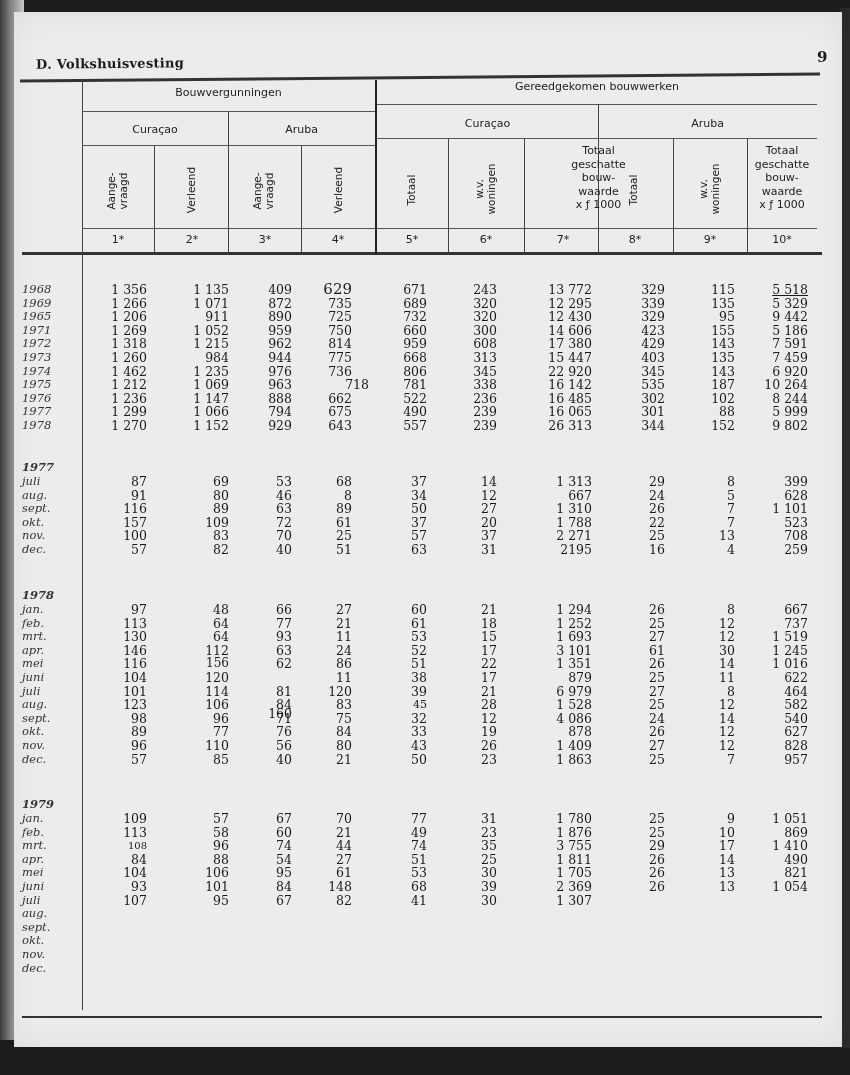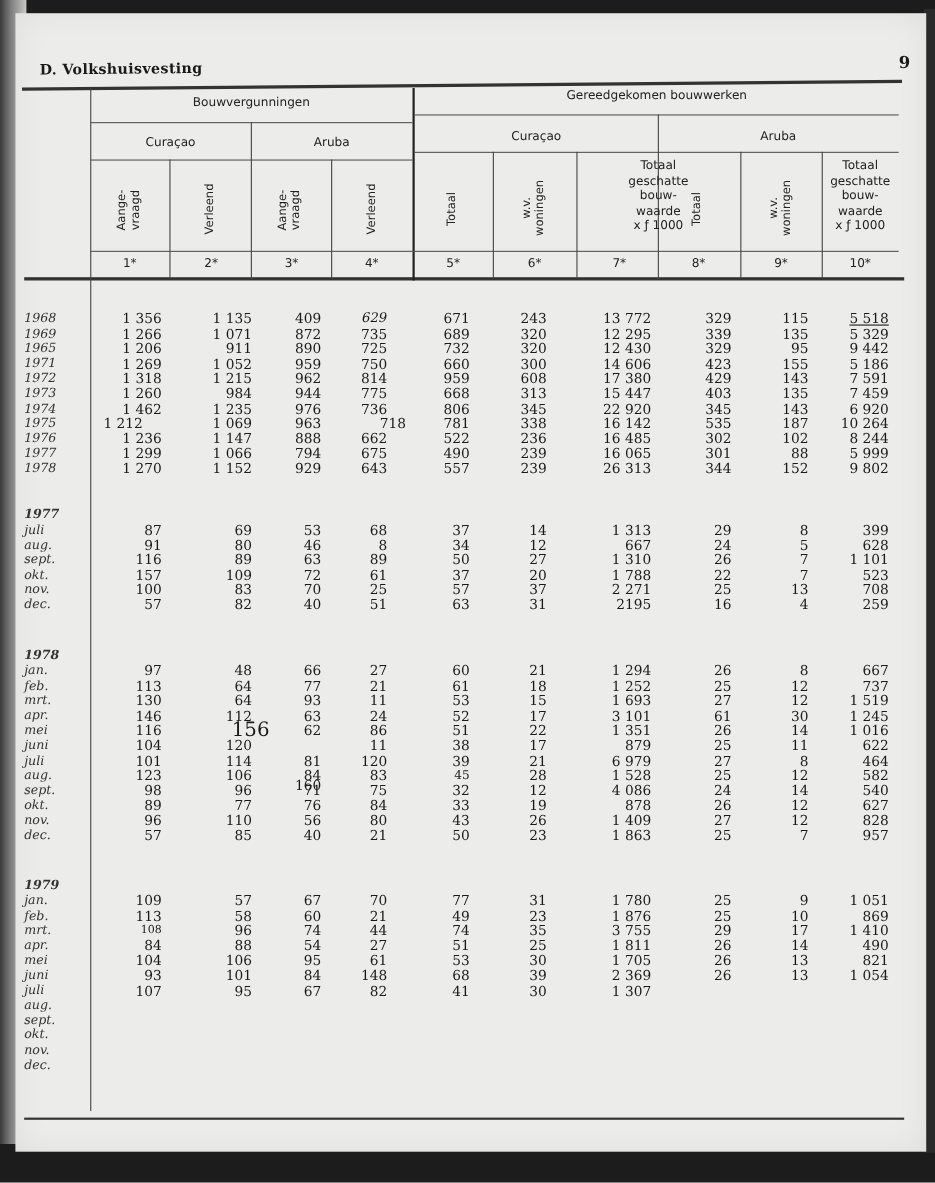--- a/index.html
+++ b/index.html
@@ -91,21 +91,21 @@
 <div class="colnum" style="left:533px;top:233px;">7*</div>
 <div class="colnum" style="left:605px;top:233px;">8*</div>
 <div class="colnum" style="left:680px;top:233px;">9*</div>
 <div class="colnum" style="left:752px;top:233px;">10*</div>
 
 <div id="tables">
     <div class="stub" style="top: 283px;">1968</div>
     <div class="cell" style="position: absolute; top: 283px; left: 77px; width: 70px; font-size: 12.5px; line-height: 13.6px;">1 356</div>
     <div class="cell" style="position: absolute; top: 283px; left: 159px; width: 70px; font-size: 12.5px; line-height: 13.6px;">1 135</div>
     <div class="cell" style="position: absolute; top: 283px; left: 222px; width: 70px; font-size: 12.5px; line-height: 13.6px;">409</div>
-    <div class="cell" style="position: absolute; top: 283px; left: 282px; width: 70px; font-size: 12px; line-height: 13.6px; font-style: italic;">629</div>
+    <div class="cell" style="position: absolute; top: 283px; left: 282px; width: 70px; font-size: 15px; line-height: 13.6px;">629</div>
     <div class="cell" style="position: absolute; top: 283px; left: 357px; width: 70px; font-size: 12.5px; line-height: 13.6px;">671</div>
     <div class="cell" style="position: absolute; top: 283px; left: 427px; width: 70px; font-size: 12.5px; line-height: 13.6px;">243</div>
     <div class="cell" style="position: absolute; top: 283px; left: 522px; width: 70px; font-size: 12.5px; line-height: 13.6px;">13 772</div>
     <div class="cell" style="position: absolute; top: 283px; left: 595px; width: 70px; font-size: 12.5px; line-height: 13.6px;">329</div>
     <div class="cell" style="position: absolute; top: 283px; left: 665px; width: 70px; font-size: 12.5px; line-height: 13.6px;">115</div>
     <div class="cell" style="position: absolute; top: 283px; left: 738px; width: 70px; font-size: 12.5px; line-height: 13.6px; text-decoration: underline;">5 518</div>
     <div class="stub" style="top: 296.6px;">1969</div>
     <div class="cell" style="position: absolute; top: 296.6px; left: 77px; width: 70px; font-size: 12.5px; line-height: 13.6px;">1 266</div>
     <div class="cell" style="position: absolute; top: 296.6px; left: 159px; width: 70px; font-size: 12.5px; line-height: 13.6px;">1 071</div>
     <div class="cell" style="position: absolute; top: 296.6px; left: 222px; width: 70px; font-size: 12.5px; line-height: 13.6px;">872</div>
@@ -165,21 +165,21 @@
     <div class="cell" style="position: absolute; top: 364.6px; left: 159px; width: 70px; font-size: 12.5px; line-height: 13.6px;">1 235</div>
     <div class="cell" style="position: absolute; top: 364.6px; left: 222px; width: 70px; font-size: 12.5px; line-height: 13.6px;">976</div>
     <div class="cell" style="position: absolute; top: 364.6px; left: 282px; width: 70px; font-size: 12.5px; line-height: 13.6px;">736</div>
     <div class="cell" style="position: absolute; top: 364.6px; left: 357px; width: 70px; font-size: 12.5px; line-height: 13.6px;">806</div>
     <div class="cell" style="position: absolute; top: 364.6px; left: 427px; width: 70px; font-size: 12.5px; line-height: 13.6px;">345</div>
     <div class="cell" style="position: absolute; top: 364.6px; left: 522px; width: 70px; font-size: 12.5px; line-height: 13.6px;">22 920</div>
     <div class="cell" style="position: absolute; top: 364.6px; left: 595px; width: 70px; font-size: 12.5px; line-height: 13.6px;">345</div>
     <div class="cell" style="position: absolute; top: 364.6px; left: 665px; width: 70px; font-size: 12.5px; line-height: 13.6px;">143</div>
     <div class="cell" style="position: absolute; top: 364.6px; left: 738px; width: 70px; font-size: 12.5px; line-height: 13.6px;">6 920</div>
     <div class="stub" style="top: 378.2px;">1975</div>
-    <div class="cell" style="position: absolute; top: 378.2px; left: 77px; width: 70px; font-size: 12.5px; line-height: 13.6px; text-align: center;">1 212</div>
+    <div class="cell" style="position: absolute; top: 378.2px; left: 77px; width: 70px; font-size: 12.5px; line-height: 13.6px;">1 212</div>
     <div class="cell" style="position: absolute; top: 378.2px; left: 159px; width: 70px; font-size: 12.5px; line-height: 13.6px;">1 069</div>
     <div class="cell" style="position: absolute; top: 378.2px; left: 222px; width: 70px; font-size: 12.5px; line-height: 13.6px;">963</div>
     <div class="cell" style="position: absolute; top: 378.2px; left: 282px; width: 70px; font-size: 12.5px; line-height: 13.6px; padding-left: 17px;">718</div>
     <div class="cell" style="position: absolute; top: 378.2px; left: 357px; width: 70px; font-size: 12.5px; line-height: 13.6px;">781</div>
     <div class="cell" style="position: absolute; top: 378.2px; left: 427px; width: 70px; font-size: 12.5px; line-height: 13.6px;">338</div>
     <div class="cell" style="position: absolute; top: 378.2px; left: 522px; width: 70px; font-size: 12.5px; line-height: 13.6px;">16 142</div>
     <div class="cell" style="position: absolute; top: 378.2px; left: 595px; width: 70px; font-size: 12.5px; line-height: 13.6px;">535</div>
     <div class="cell" style="position: absolute; top: 378.2px; left: 665px; width: 70px; font-size: 12.5px; line-height: 13.6px;">187</div>
     <div class="cell" style="position: absolute; top: 378.2px; left: 738px; width: 70px; font-size: 12.5px; line-height: 13.6px;">10 264</div>
     <div class="stub" style="top: 391.8px;">1976</div>
@@ -322,21 +322,21 @@
     <div class="cell" style="position: absolute; top: 643.8px; left: 222px; width: 70px; font-size: 12.5px; line-height: 13.6px;">63</div>
     <div class="cell" style="position: absolute; top: 643.8px; left: 282px; width: 70px; font-size: 12.5px; line-height: 13.6px;">24</div>
     <div class="cell" style="position: absolute; top: 643.8px; left: 357px; width: 70px; font-size: 12.5px; line-height: 13.6px;">52</div>
     <div class="cell" style="position: absolute; top: 643.8px; left: 427px; width: 70px; font-size: 12.5px; line-height: 13.6px;">17</div>
     <div class="cell" style="position: absolute; top: 643.8px; left: 522px; width: 70px; font-size: 12.5px; line-height: 13.6px;">3 101</div>
     <div class="cell" style="position: absolute; top: 643.8px; left: 595px; width: 70px; font-size: 12.5px; line-height: 13.6px;">61</div>
     <div class="cell" style="position: absolute; top: 643.8px; left: 665px; width: 70px; font-size: 12.5px; line-height: 13.6px;">30</div>
     <div class="cell" style="position: absolute; top: 643.8px; left: 738px; width: 70px; font-size: 12.5px; line-height: 13.6px;">1 245</div>
     <div class="stub" style="top: 657.4px;">mei</div>
     <div class="cell" style="position: absolute; top: 657.4px; left: 77px; width: 70px; font-size: 12.5px; line-height: 13.6px;">116</div>
-    <div class="cell" style="position: absolute; top: 657.4px; left: 175px; width: 70px; font-size: 18px; line-height: 13.6px;">156</div>
+    <div class="cell" style="position: absolute; top: 657.4px; left: 159px; width: 70px; font-size: 12px; line-height: 13.6px;">156</div>
     <div class="cell" style="position: absolute; top: 657.4px; left: 222px; width: 70px; font-size: 12.5px; line-height: 13.6px;">62</div>
     <div class="cell" style="position: absolute; top: 657.4px; left: 282px; width: 70px; font-size: 12.5px; line-height: 13.6px;">86</div>
     <div class="cell" style="position: absolute; top: 657.4px; left: 357px; width: 70px; font-size: 12.5px; line-height: 13.6px;">51</div>
     <div class="cell" style="position: absolute; top: 657.4px; left: 427px; width: 70px; font-size: 12.5px; line-height: 13.6px;">22</div>
     <div class="cell" style="position: absolute; top: 657.4px; left: 522px; width: 70px; font-size: 12.5px; line-height: 13.6px;">1 351</div>
     <div class="cell" style="position: absolute; top: 657.4px; left: 595px; width: 70px; font-size: 12.5px; line-height: 13.6px;">26</div>
     <div class="cell" style="position: absolute; top: 657.4px; left: 665px; width: 70px; font-size: 12.5px; line-height: 13.6px;">14</div>
     <div class="cell" style="position: absolute; top: 657.4px; left: 738px; width: 70px; font-size: 12.5px; line-height: 13.6px;">1 016</div>
     <div class="stub" style="top: 671px;">juni</div>
     <div class="cell" style="position: absolute; top: 671px; left: 77px; width: 70px; font-size: 12.5px; line-height: 13.6px;">104</div>

